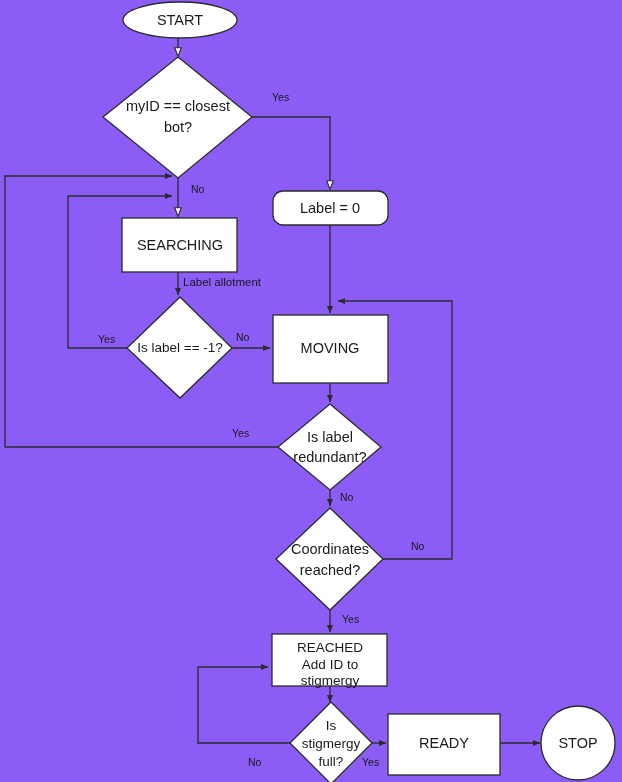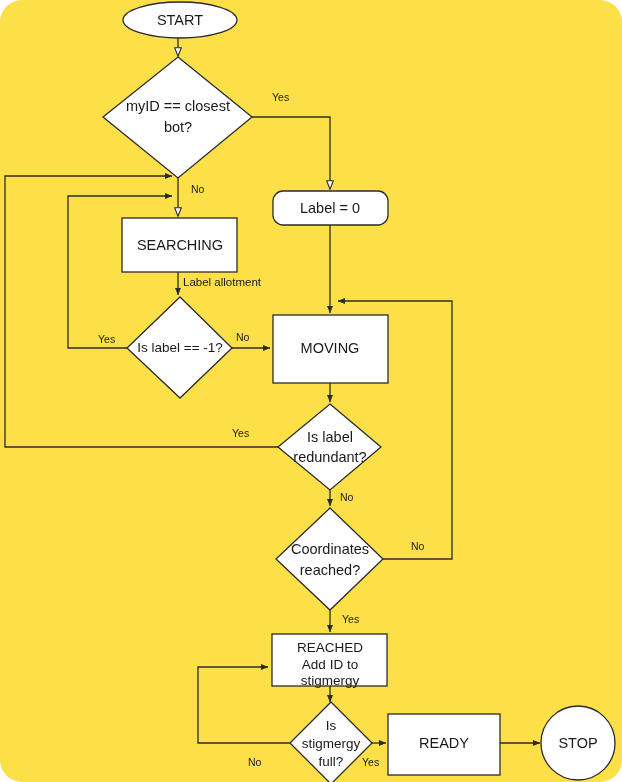--- a/index.html
+++ b/index.html
@@ -10,22 +10,21 @@
   body {
     width: 622px;
     height: 782px;
     overflow: hidden;
     font-family: "Liberation Sans", sans-serif;
   }
   #flowchart-root {
     position: relative;
     width: 622px;
     height: 782px;
-    background: #fde047;
-    border-radius: 22px;
+    background: #8b5cf6;
   }
   svg.fc {
     display: block;
     width: 622px;
     height: 782px;
   }
   .shape {
     fill: #ffffff;
     stroke: #2b2b2b;
     stroke-width: 1.3;

